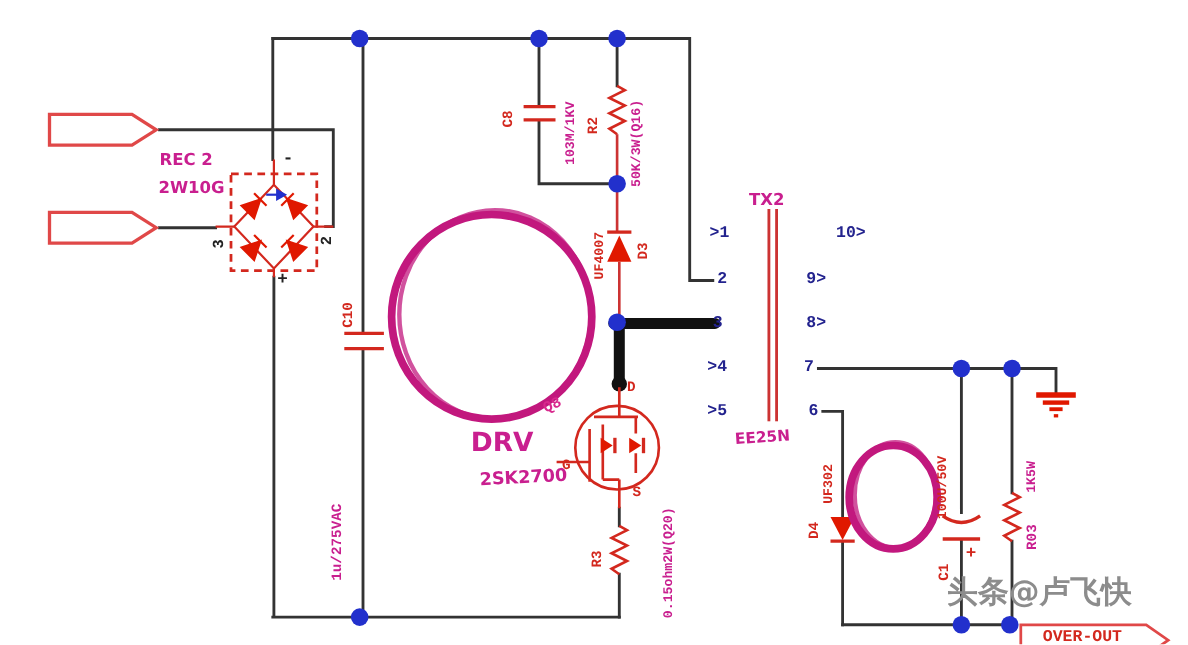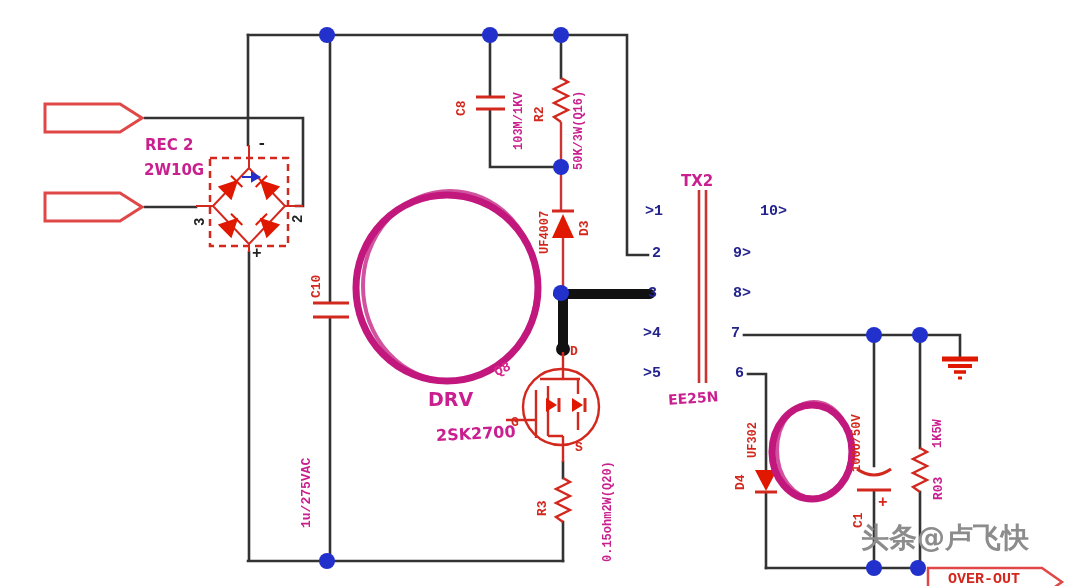--- a/index.html
+++ b/index.html
@@ -9,21 +9,21 @@
   .lbl{position:absolute;white-space:nowrap;line-height:1;font-weight:bold;}
   .v{transform:rotate(-90deg);transform-origin:0 0;}
   .red{color:#d3281e;}
   .mag{color:#c91f8f;}
   .pink{color:#d8298d;}
   .navy{color:#23238e;font-size:15px;}
   .blk{color:#222;}
   .scribble{font-family:"DejaVu Sans",sans-serif;}
   .wm{color:#8c8c8c;font-family:"DejaVu Sans",sans-serif;font-size:28px;font-weight:bold;margin-left:16px;}
   .s12{font-size:12px;} .s13{font-size:13px;} .s14{font-size:14px;}
-  .s15{font-size:15px;} .s16{font-size:16px;} .s26{font-size:19px;}
+  .s15{font-size:15px;} .s16{font-size:16px;} .s26{font-size:24px;}
 </style>
 </head>
 <body>
 
 <div class="stage">
 
   <svg class="layer" width="1080" height="586" viewBox="0 0 1080 586">
 
     <g stroke="#333" stroke-width="2.6" fill="none" stroke-linecap="square">
 

